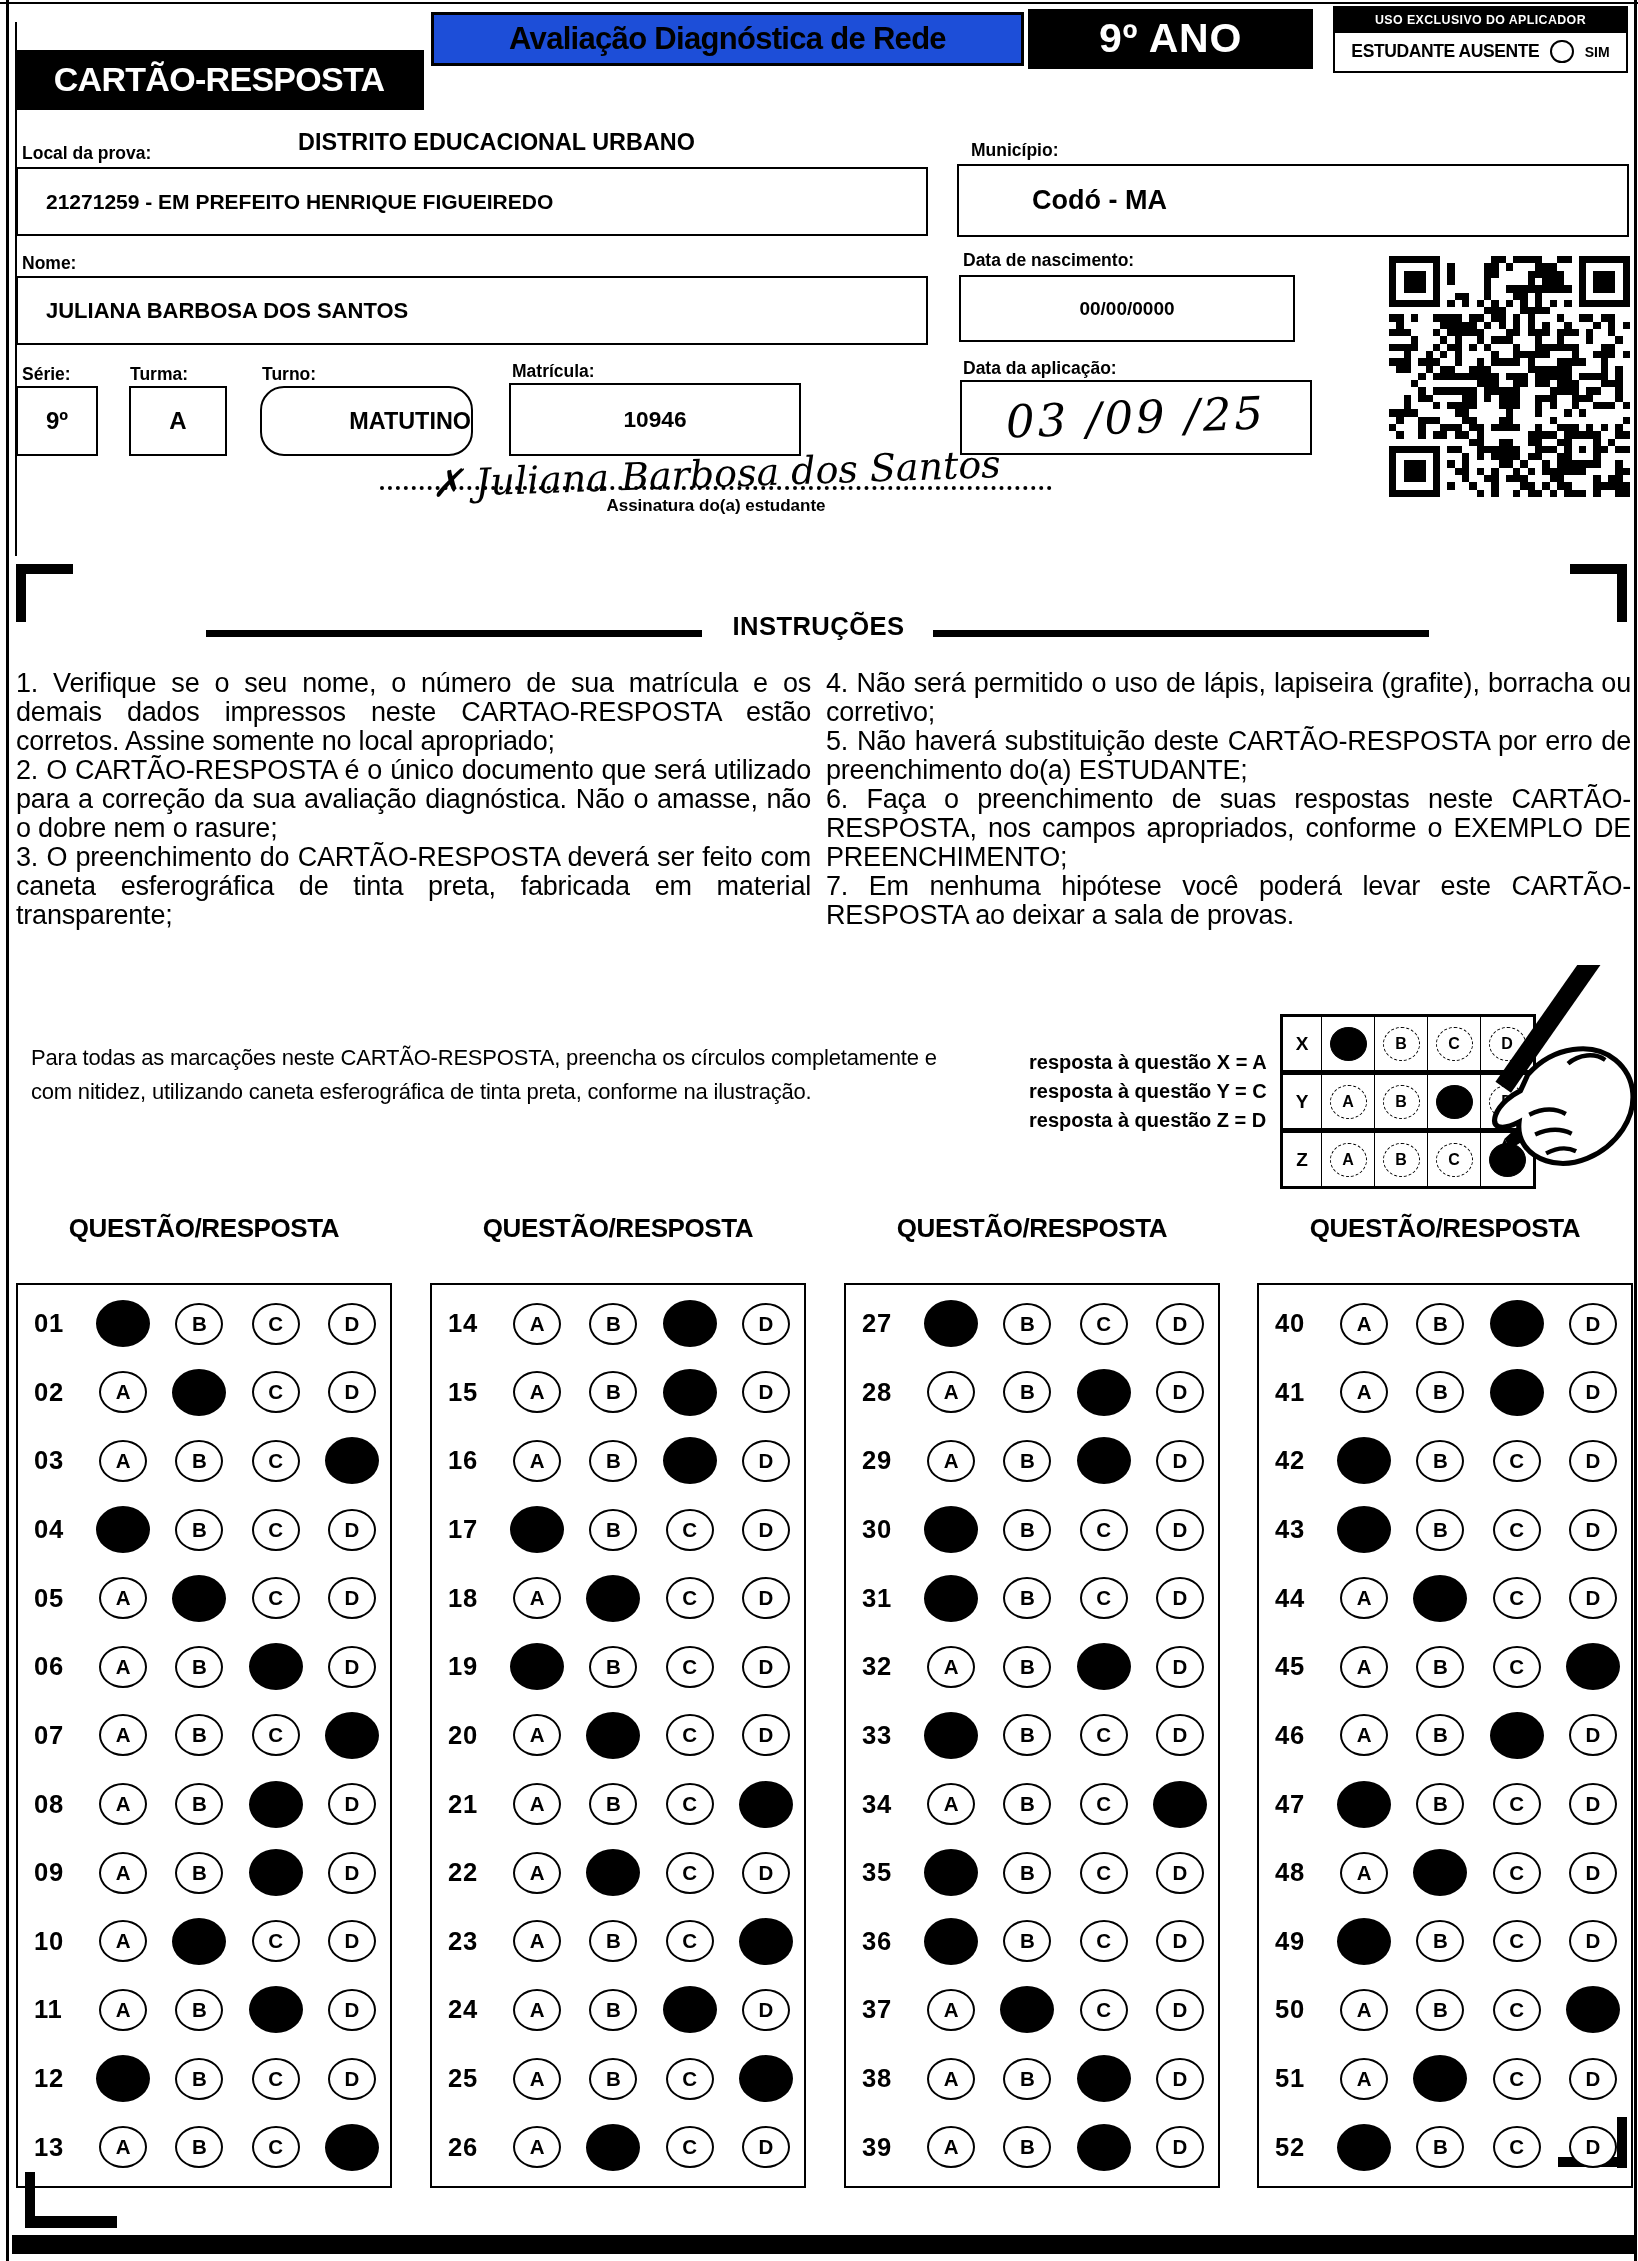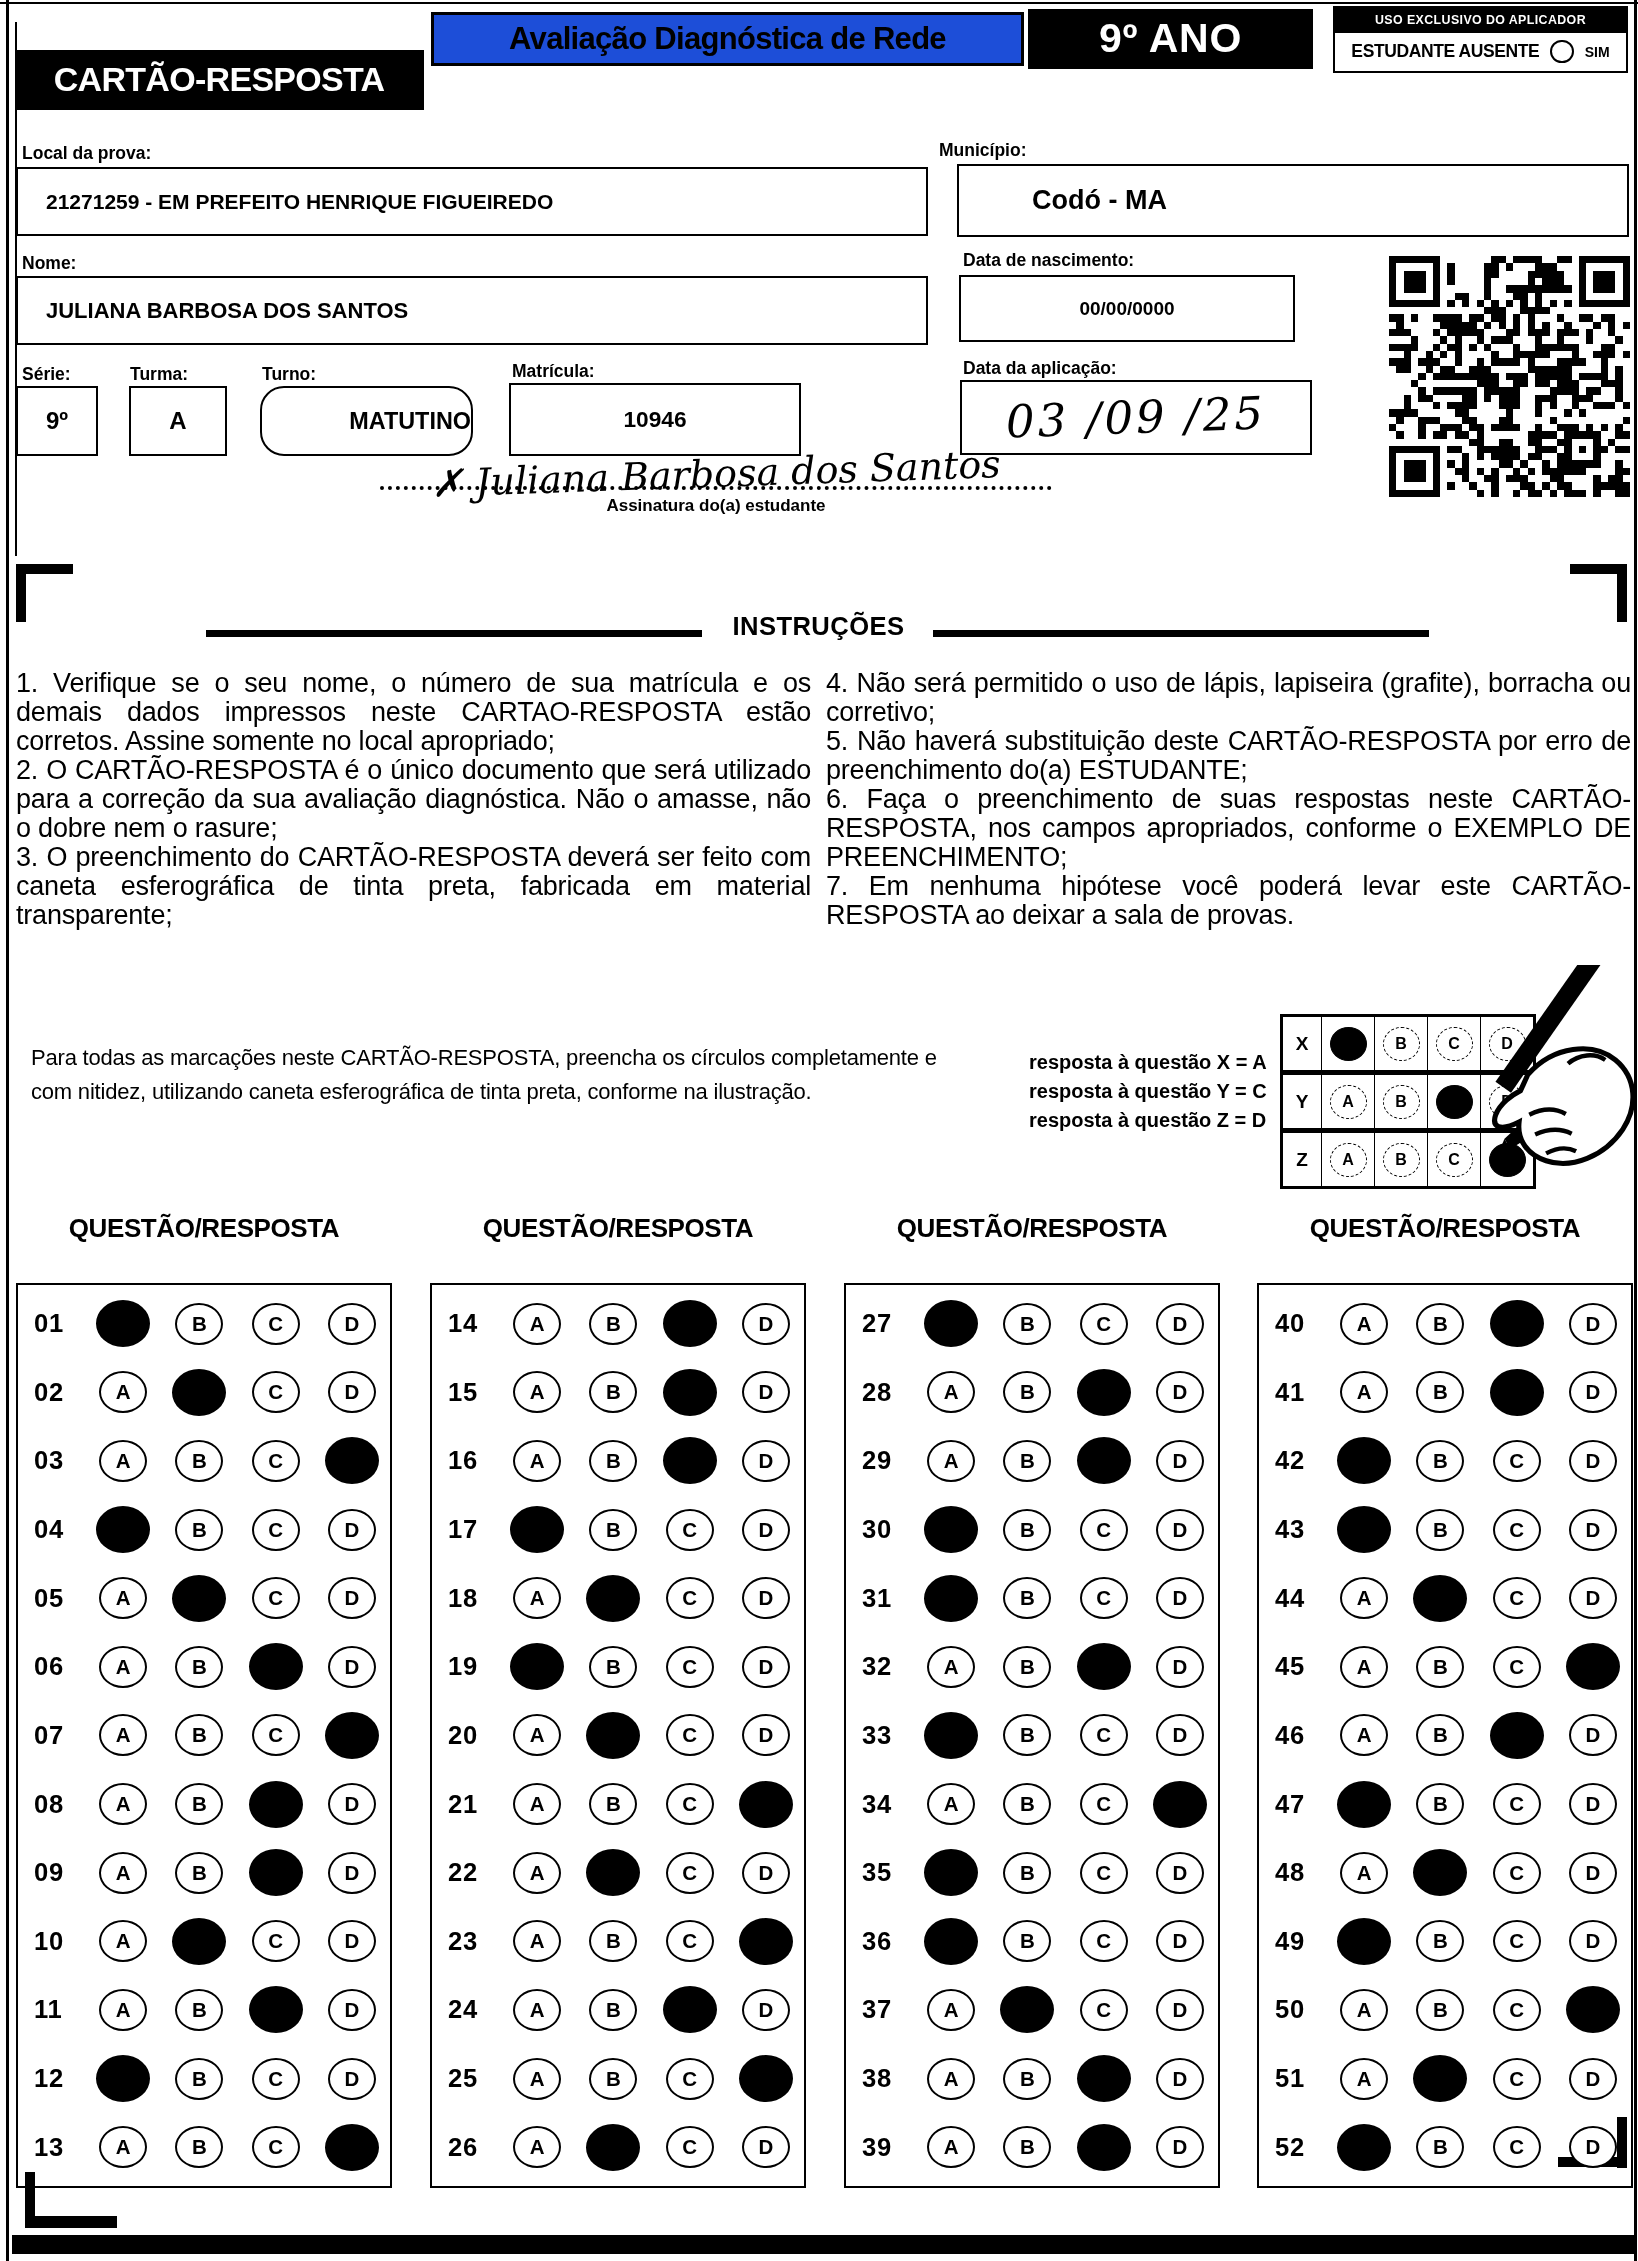--- a/index.html
+++ b/index.html
@@ -114,25 +114,26 @@
   <div class="aplicador">
     <div class="strip">USO EXCLUSIVO DO APLICADOR</div>
     <div class="row">
       <span class="lbl">ESTUDANTE AUSENTE</span>
       <span class="absent-circle"></span>
       <span class="sim">SIM</span>
     </div>
   </div>
 
   <div class="flabel" style="left:22px;top:143px;">Local da prova:</div>
+  <div class="district">DISTRITO EDUCACIONAL URBANO</div>
   <div class="fbox school">
       <span>21271259 - EM PREFEITO HENRIQUE FIGUEIREDO</span>
     </div>
 
-  <div class="flabel" style="left:939px;top:140px;">Município:</div>
+  <div class="flabel" style="left:971px;top:140px;">Município:</div>
   <div class="fbox municipio">
       <span>Codó - MA</span>
     </div>
 
   <div class="flabel" style="left:22px;top:253px;">Nome:</div>
   <div class="fbox nome">
       <span>JULIANA BARBOSA DOS SANTOS</span>
     </div>
 
   <div class="flabel" style="left:963px;top:250px;">Data de nascimento:</div>

